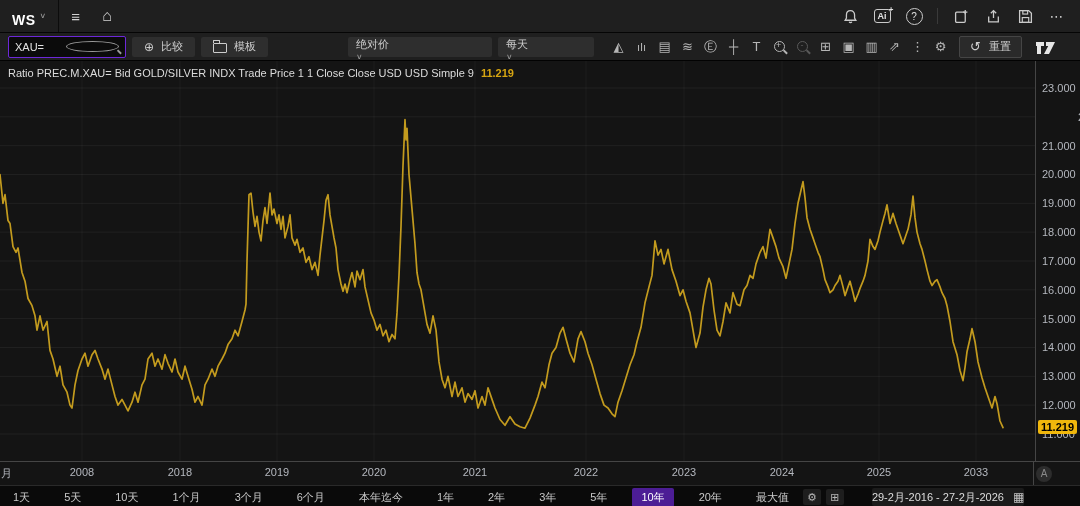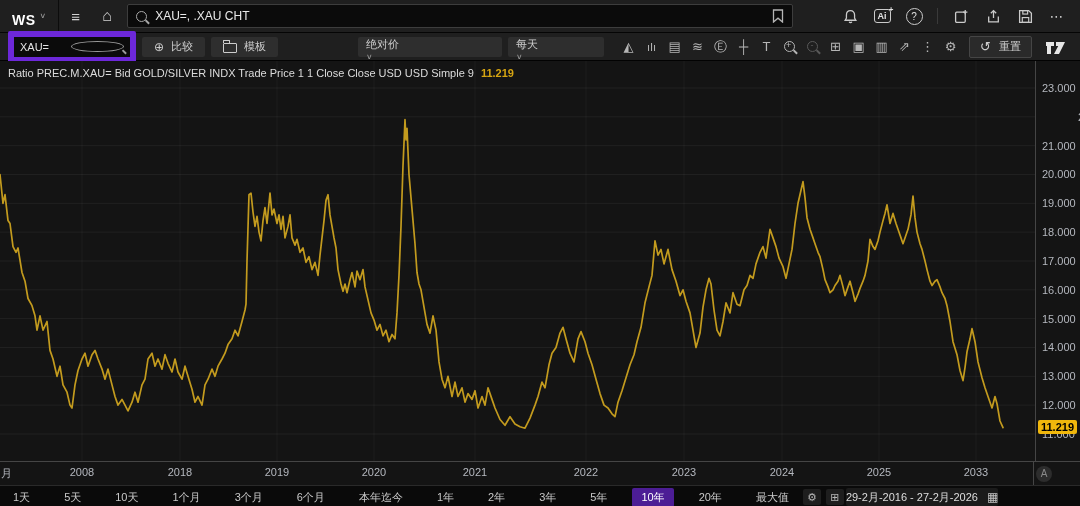--- a/index.html
+++ b/index.html
@@ -23,21 +23,21 @@
   .mag-minus::before{content:"-";left:2.5px;}
   .topbar-right{margin-left:auto;display:flex;align-items:center;gap:6px;padding-right:10px;height:100%;}
   .tbr-icon{width:26px;height:100%;display:flex;align-items:center;justify-content:center;color:#cbcbcb;cursor:pointer;}
   .ai-box{border:1.2px solid #cbcbcb;border-radius:3px;font-size:9px;font-weight:bold;padding:1px 3px;position:relative;color:#e3e3e3;}
   .ai-box .spark{position:absolute;top:-5px;right:-4px;font-size:8px;}
   .help-circle{width:15px;height:15px;border:1.2px solid #cbcbcb;border-radius:50%;font-size:10px;display:flex;align-items:center;justify-content:center;color:#e0e0e0;}
   .vsep{width:1px;height:16px;background:#3a3a3a;margin:0 4px;}
   .dots{font-size:14px;letter-spacing:1px;}
   
   .toolbar{height:27px;background:#1f1f1f;border-bottom:1px solid #020202;display:flex;align-items:center;padding:0 8px;gap:6px;}
-  .symbol-input{width:104px;height:20px;background:#0b0b0b;border:6px solid #6d28d9;border-radius:2px;display:flex;align-items:center;padding:0 6px;color:#e3e3e3;font-size:11px;}
+  .symbol-input{width:104px;height:20px;background:#0b0b0b;border:1px solid #6d28d9;border-radius:2px;display:flex;align-items:center;padding:0 6px;color:#e3e3e3;font-size:11px;}
   .symbol-input .mag{color:#9b9b9b;}
   .symbol-input span{flex:1;}
   .tb-btn{height:20px;background:#2e2e2e;border-radius:2px;display:flex;align-items:center;justify-content:center;gap:7px;padding:0 12px;font-size:11px;color:#cdcdcd;cursor:pointer;}
   .folder{width:12px;height:8px;border:1.2px solid currentColor;border-radius:1px;position:relative;display:inline-block;margin-top:2px;}
   .folder::before{content:"";position:absolute;top:-3.4px;left:-1.2px;width:5px;height:1.6px;border:1.2px solid currentColor;border-bottom:none;border-radius:1px 1px 0 0;}
   .tb-select{height:20px;background:#2e2e2e;border-radius:2px;display:flex;align-items:flex-start;padding:0 8px;font-size:11px;color:#cdcdcd;cursor:pointer;flex-direction:column;}
   .tb-select .lbl{flex:1;}
   .sel-price{width:128px;margin-left:74px;}
   .sel-interval{width:80px;}
   .icon-strip{display:flex;align-items:center;gap:6px;margin-left:10px;}
@@ -61,46 +61,37 @@
   .xaxis-plot{width:1035px;position:relative;}
   .xtick{position:absolute;top:4px;width:44px;text-align:center;font-size:11px;color:#b5b8bf;}
   .xtick.partial{width:auto;text-align:left;}
   .xaxis-corner{width:44px;border-left:1px solid #454545;display:flex;align-items:center;justify-content:flex-start;padding-left:2px;}
   .a-circle{width:16px;height:16px;border-radius:50%;background:#2d2d2d;color:#8a8a8a;font-size:10px;display:flex;align-items:center;justify-content:center;cursor:pointer;}
   
   .bottombar{height:22px;background:#0a0a0a;border-top:1px solid #2a2a2a;display:flex;align-items:center;padding-left:4px;gap:2px;font-size:11px;}
   .range-btn{padding:2px 9px;color:#c9c9c9;border-radius:2px;cursor:pointer;white-space:nowrap;}
   .range-btn.selected{background:#4c1d95;color:#ffffff;}
   .mini-btn{width:18px;height:16px;background:#1e1e1e;border-radius:2px;color:#b6b6b6;display:flex;align-items:center;justify-content:center;font-size:11px;margin-left:3px;cursor:pointer;}
-  .date-box{height:18px;background:#1b1b1b;border-radius:2px;display:flex;align-items:center;gap:9px;padding:0 0;color:#dddddd;cursor:pointer;}
+  .date-box{margin-left:26px;height:18px;background:#1b1b1b;border-radius:2px;display:flex;align-items:center;gap:9px;padding:0 0;color:#dddddd;cursor:pointer;}
   .cal-icon{font-size:12px;color:#c2c2c2;}
 </style>
 </head>
 <body>
 
 <div class="topbar">
   <div class="ws-block">
     <span class="ws-logo">WS</span>
     <span class="caret">∨</span>
   </div>
   <div class="tb-iconbtn">
       <span class="hamburger">≡</span>
     </div>
   <div class="tb-iconbtn">
       <span class="home">⌂</span>
     </div>
-  <div class="search-bar">
-    <span class="mag" style="color:#a8a8a8"></span>
-    <span class="search-text">XAU=, .XAU CHT</span>
-    <span style="color:#b5b5b5;display:flex;">
-      <svg width="12" height="14" viewBox="0 0 12 14">
-          <path d="M1.5 1h9v12L6 9.2 1.5 13z" fill="none" stroke="currentColor" stroke-width="1.3"></path>
-        </svg>
-    </span>
-  </div>
   <div class="topbar-right">
     <div class="tbr-icon">
       <svg width="15" height="15" viewBox="0 0 14 14">
           <path d="M7 1.5c-2.3 0-3.8 1.7-3.8 4v3L2 10.5h10L10.8 8.5v-3c0-2.3-1.5-4-3.8-4z" fill="none" stroke="currentColor" stroke-width="1.2"></path>
           <path d="M5.8 12a1.3 1.3 0 0 0 2.4 0" fill="none" stroke="currentColor" stroke-width="1.2"></path>
         </svg>
     </div>
     <div class="tbr-icon">
       <span class="ai-box">Ai<span class="spark">+</span></span>
     </div>

